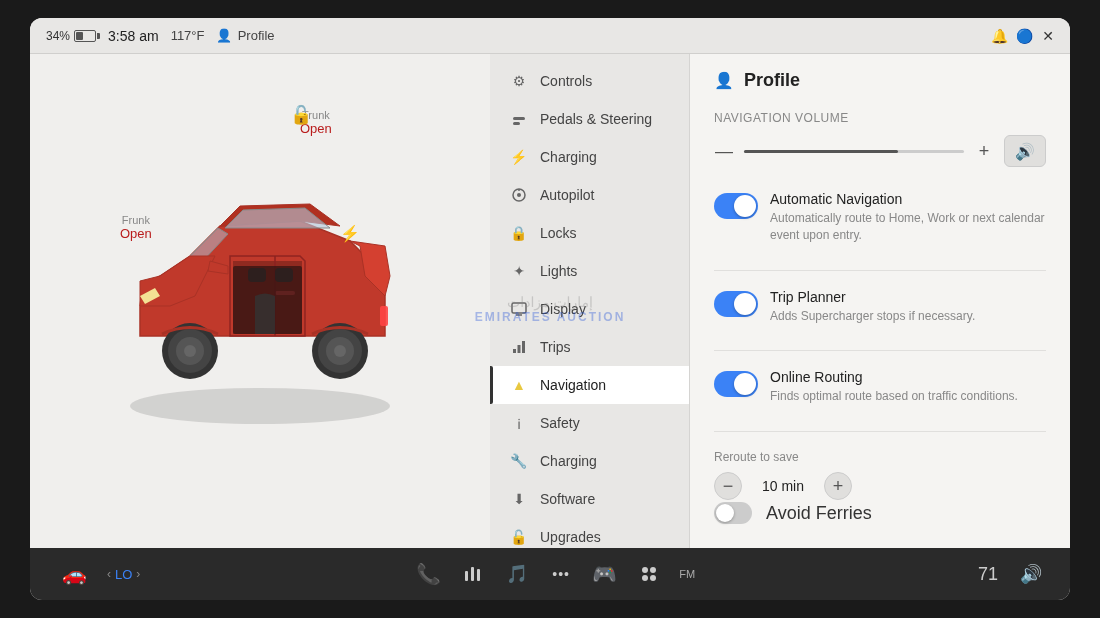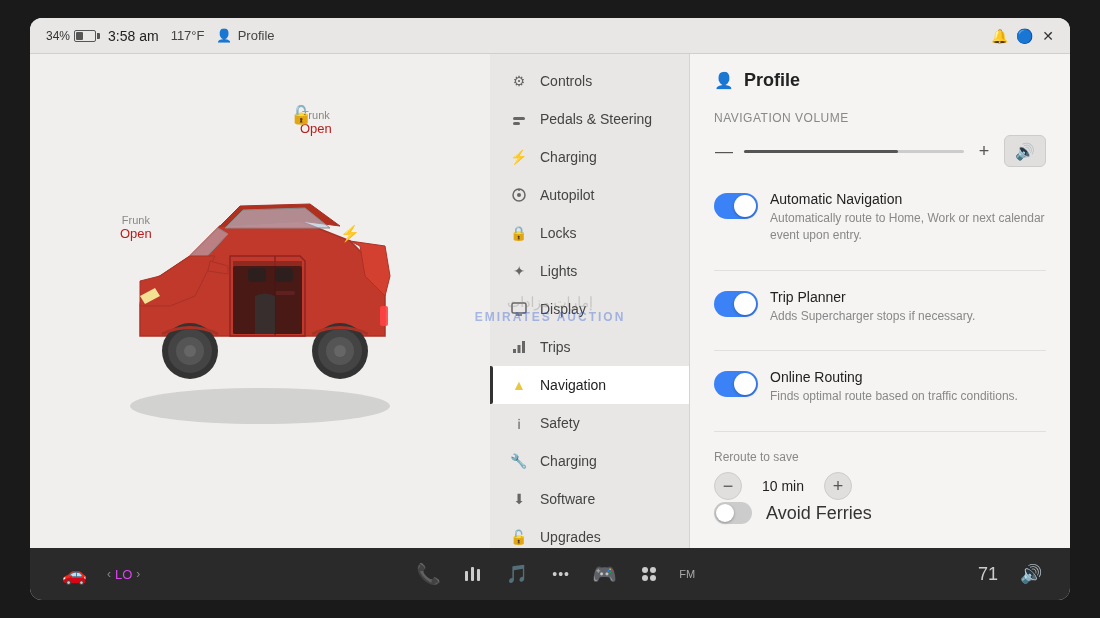--- a/index.html
+++ b/index.html
@@ -710,21 +710,21 @@
         </div>
         <span class="avoid-label">Avoid Ferries</span>
       </div>
 
     </div>
   </div>
 
   <div class="taskbar">
     <div class="taskbar-car">🚗</div>
     <div class="taskbar-chevron">‹</div>
-    <span style="font-size:13px;color:#d946ef;">LO</span>
+    <span style="font-size:13px;color:#3b82f6;">LO</span>
     <div class="taskbar-chevron">›</div>
     <div class="taskbar-spacer"></div>
     <div class="taskbar-icon green">📞</div>
     <div class="taskbar-icon">
       <svg width="22" height="22" viewBox="0 0 22 22">
           <rect x="3" y="8" width="3" height="10" rx="1" fill="#ccc"></rect>
           <rect x="9" y="4" width="3" height="14" rx="1" fill="#ccc"></rect>
           <rect x="15" y="6" width="3" height="12" rx="1" fill="#ccc"></rect>
         </svg>
     </div>

